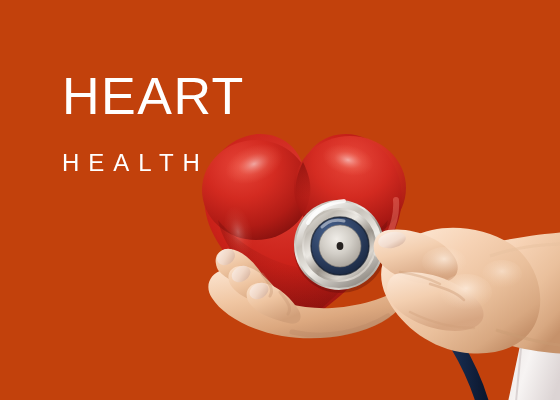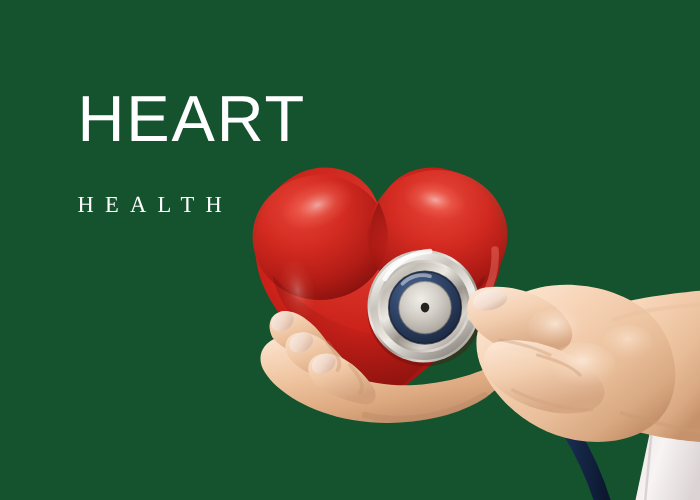--- a/index.html
+++ b/index.html
@@ -28,30 +28,30 @@
     font-size: 52px;
     line-height: 52px;
     font-weight: 400;
     letter-spacing: 1.5px;
     margin: 0;
     white-space: nowrap;
     font-family: "Liberation Sans", sans-serif;
   }
   #headline-secondary {
     color: #ffffff;
-    font-size: 18px;
+    font-size: 24px;
     line-height: 26px;
     font-weight: 300;
     letter-spacing: 9px;
     margin: 0;
     margin-top: 28px;
     white-space: nowrap;
     transform: scaleY(1.02);
     transform-origin: left top;
-    font-family: Liberation Serif, serif;
+    font-family: Liberation Sans, sans-serif;
   }
 
   
   .layer { position: absolute; }
 
   
   #heart {
     left: 198px;
     top: 128px;
     width: 210px;
@@ -106,21 +106,21 @@
     top: 330px;
     width: 80px;
     height: 72px;
     z-index: 28;
   }
   #sleeve svg { display:block; width:100%; height:100%; }
 </style>
 </head>
 <body>
 
-<div id="banner" style="width: 560px; height: 400px; background: #14532d;">
+<div id="banner" style="width: 560px; height: 400px; background: #c2410c;">
 
   <div class="layer" id="heart">
     <svg viewBox="0 0 210 200" xmlns="http://www.w3.org/2000/svg">
       <defs>
         <radialGradient id="hgLobeL" cx="35%" cy="26%" r="78%">
           <stop offset="0%" stop-color="#E8463A"></stop>
           <stop offset="42%" stop-color="#D32A20"></stop>
           <stop offset="78%" stop-color="#AE1A14"></stop>
           <stop offset="100%" stop-color="#86100D"></stop>
         </radialGradient>

